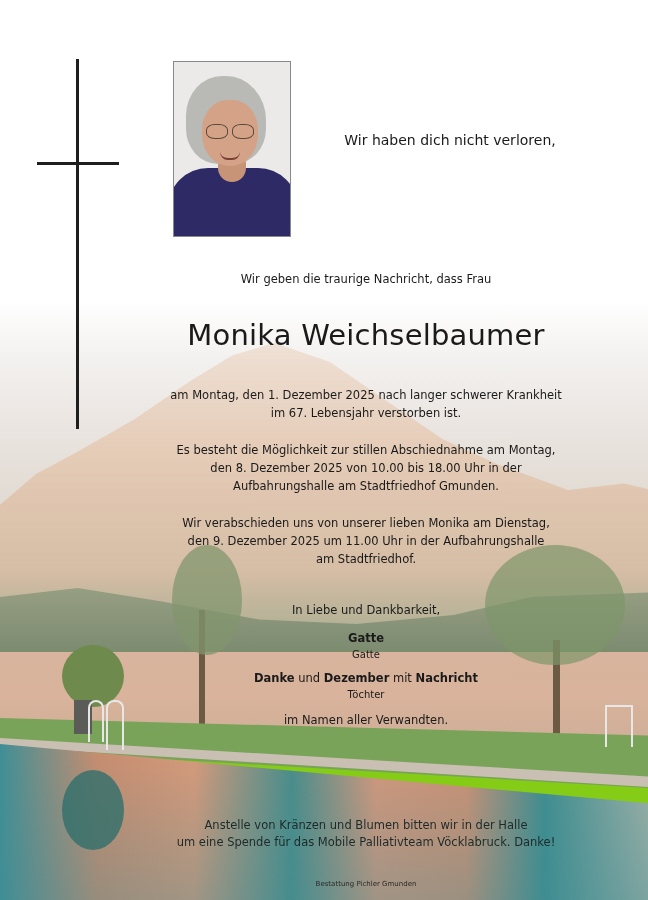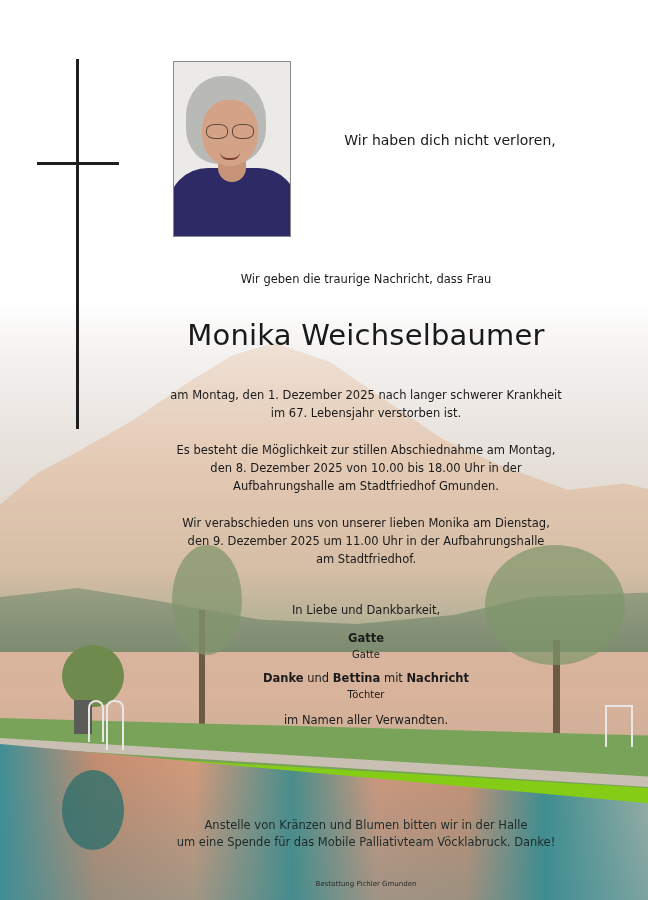--- a/index.html
+++ b/index.html
@@ -136,21 +136,21 @@
   </div>
 
   <div class="t thanks">In Liebe und Dankbarkeit,</div>
 
   <div class="t fam f1">
     <b>Gatte</b>
   </div>
   <div class="t fam rel f1r">Gatte</div>
 
   <div class="t fam f2">
-    <b>Danke</b><span> und </span><b>Bettina</b><span> mit </span><b>Nachricht</b>
+    <b>Danke</b><span> und </span><b>Dezember</b><span> mit </span><b>Nachricht</b>
   </div>
   <div class="t fam rel f2r">Töchter</div>
 
   <div class="t relatives">im Namen aller Verwandten.</div>
 
   <div class="t donation">
     <div>Anstelle von Kränzen und Blumen bitten wir in der Halle</div>
     <div>um eine Spende für das Mobile Palliativteam Vöcklabruck. Danke!</div>
   </div>
 

